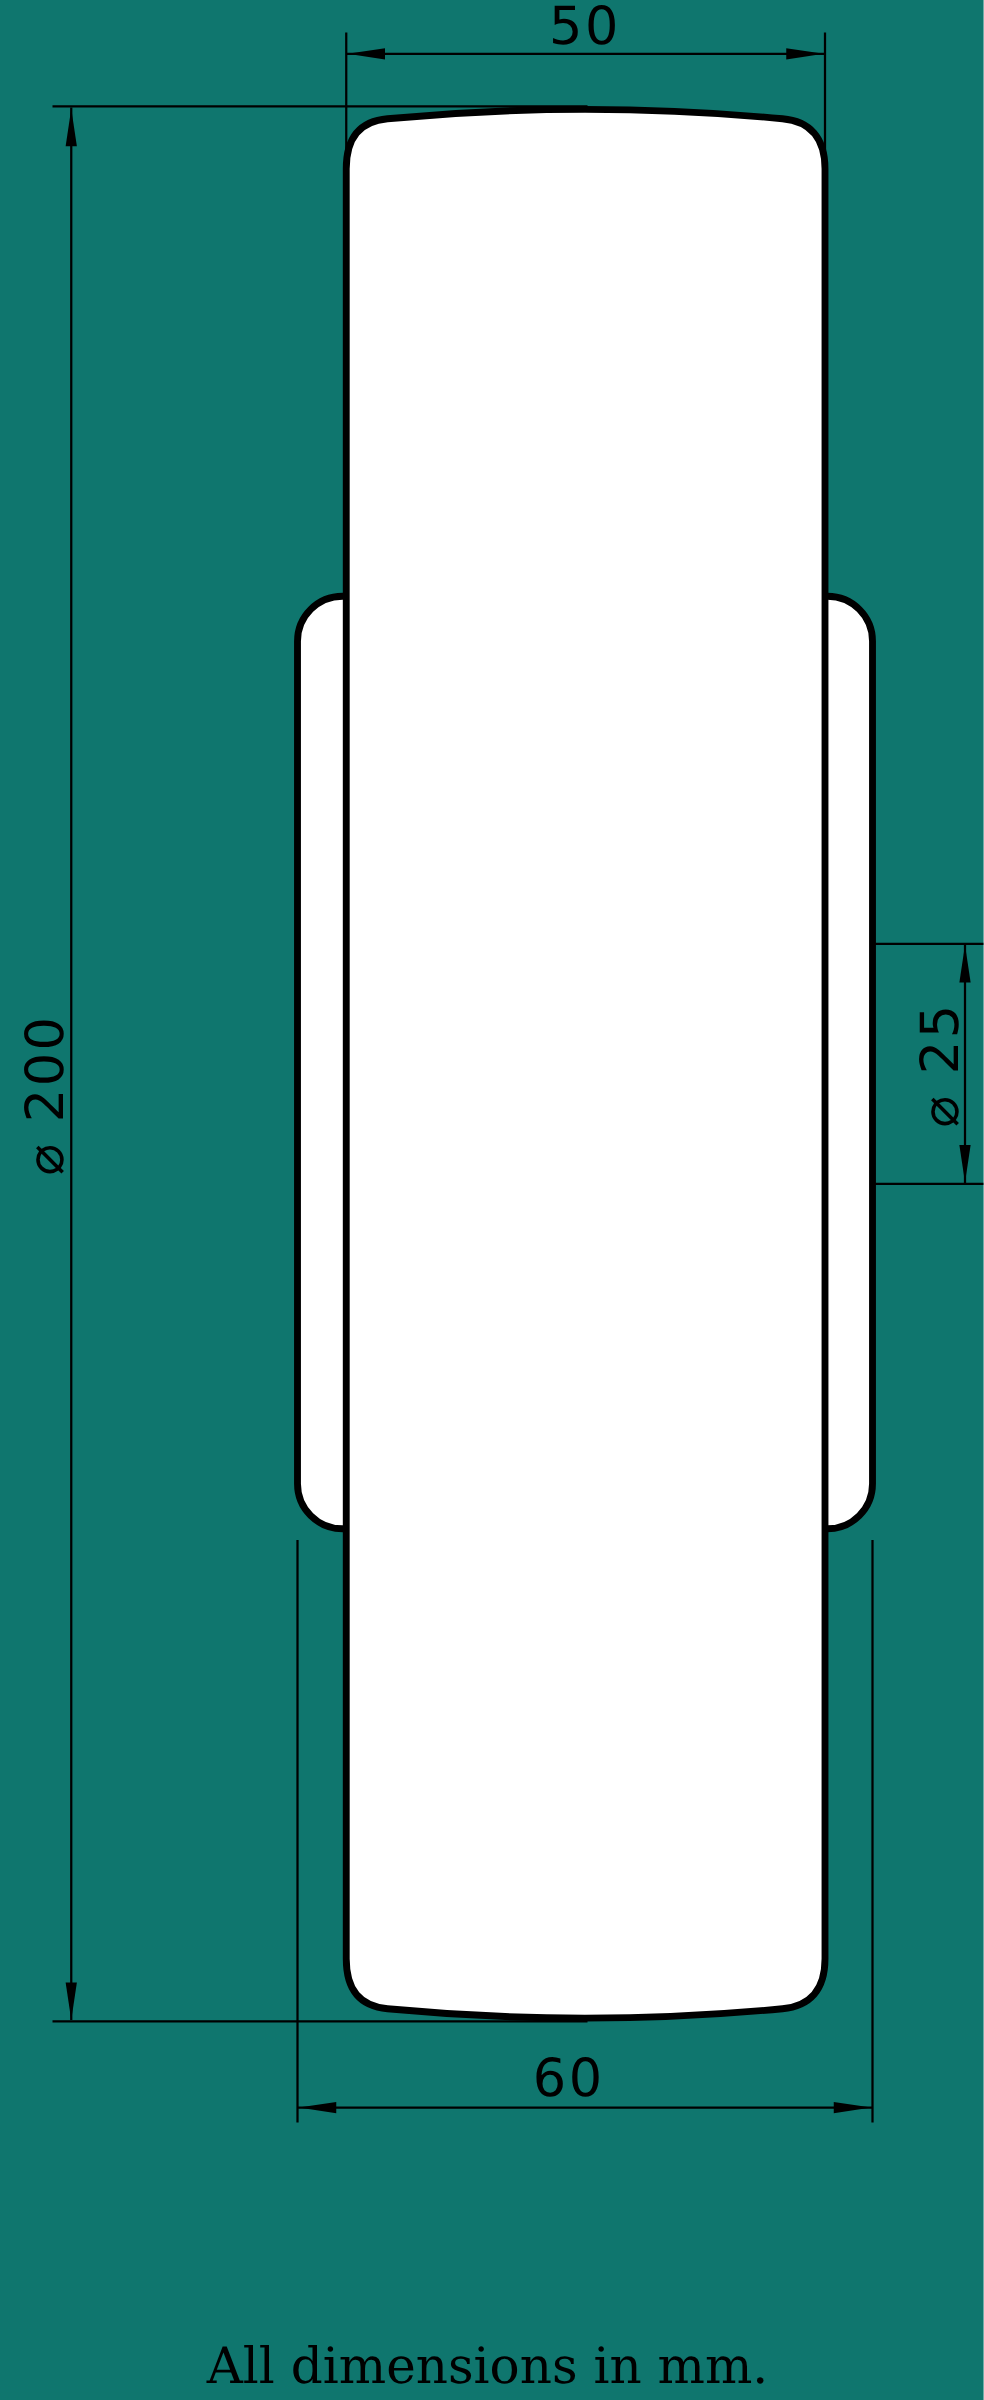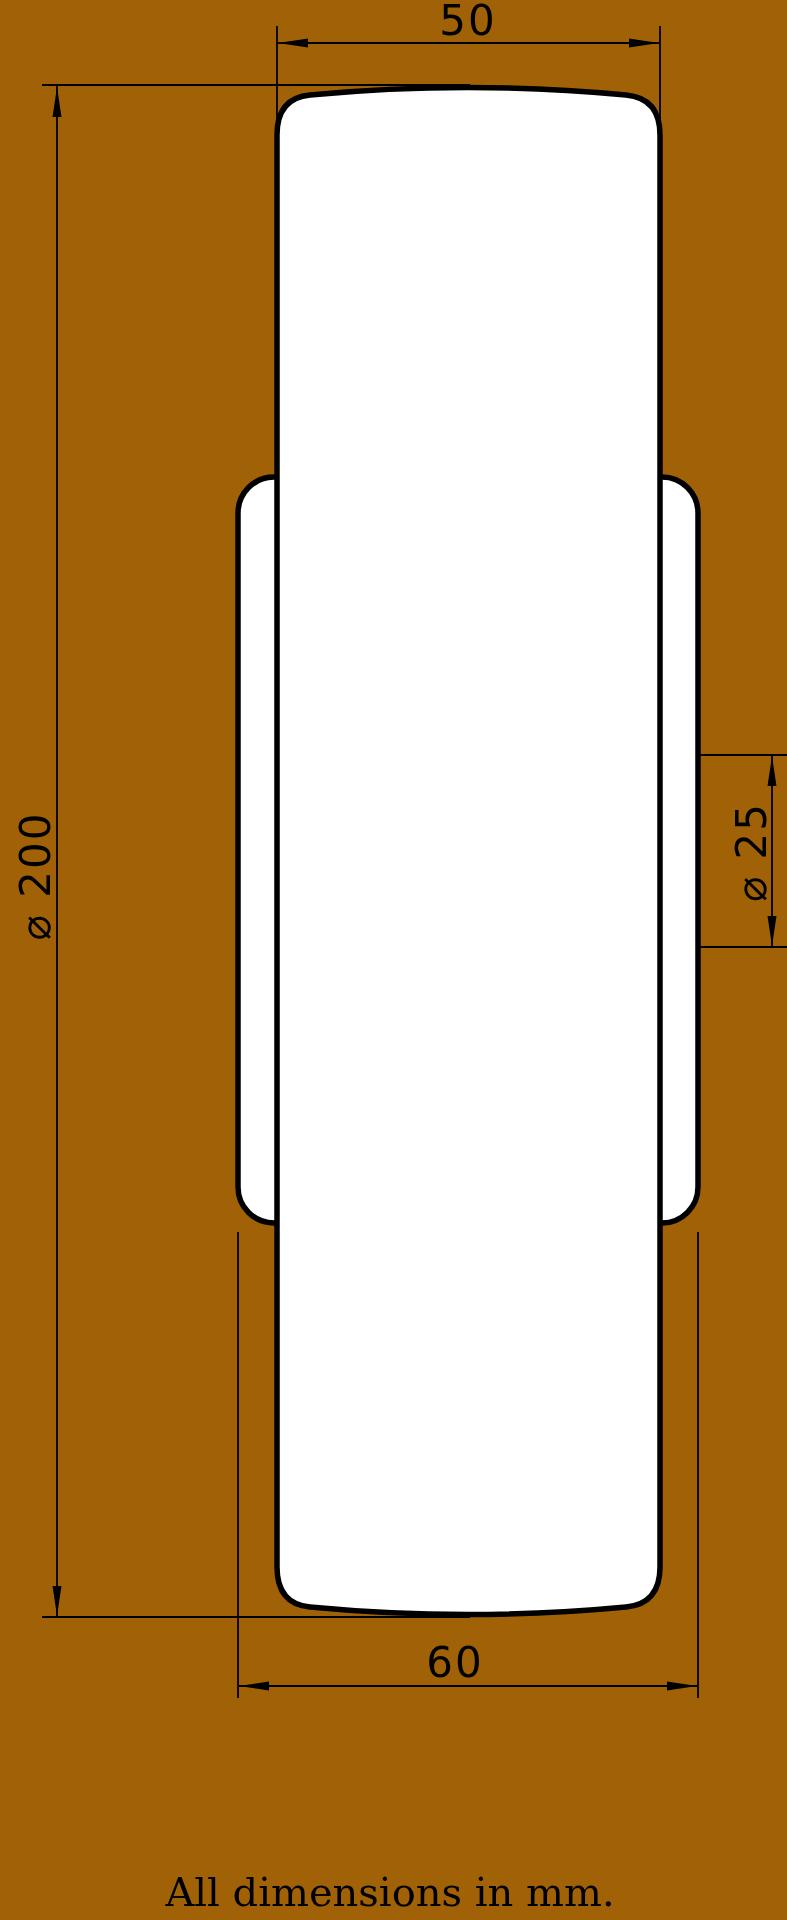--- a/index.html
+++ b/index.html
@@ -4,21 +4,21 @@
 <style>
   html, body {
     margin: 0;
     padding: 0;
     background: #ffffff;
   }
   .canvas {
     position: relative;
     width: 787px;
     height: 1920px;
-    background: #a16207;
+    background: #0f766e;
     overflow: hidden;
   }
   svg { display: block; }
   .thick {
     stroke: #000000;
     stroke-width: 5.5;
     fill: #ffffff;
     stroke-linejoin: round;
     stroke-linecap: round;
   }

